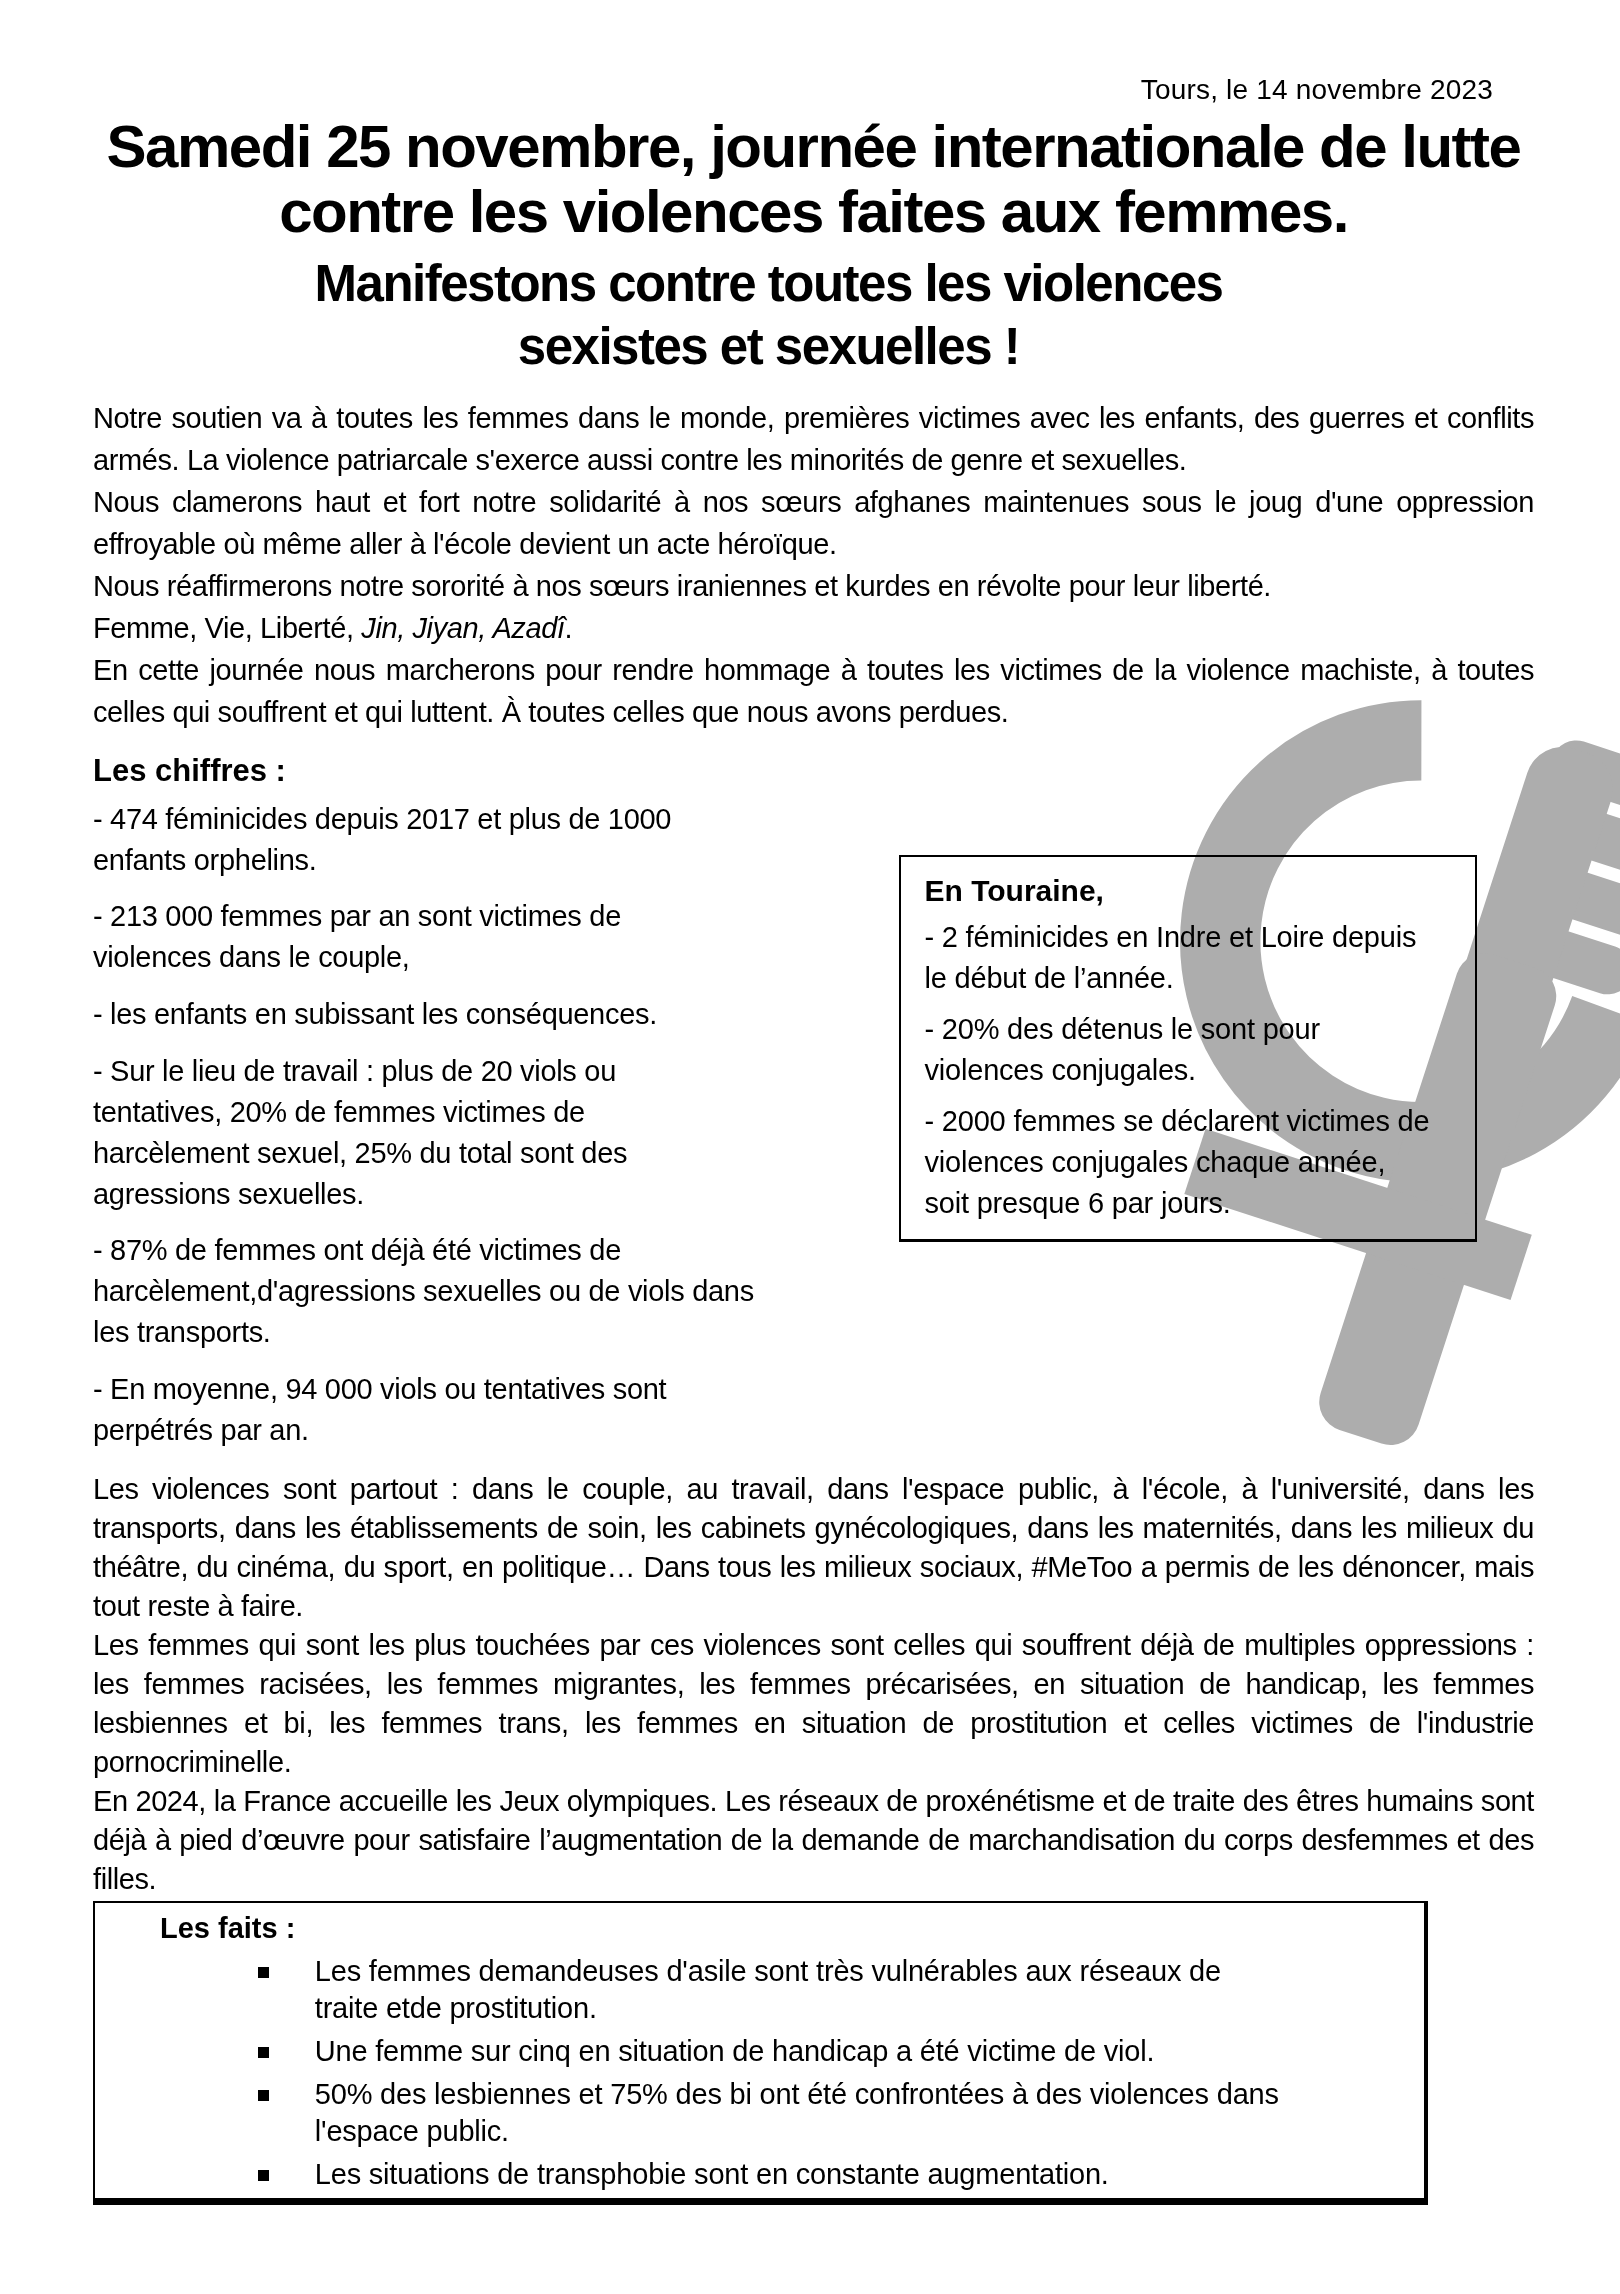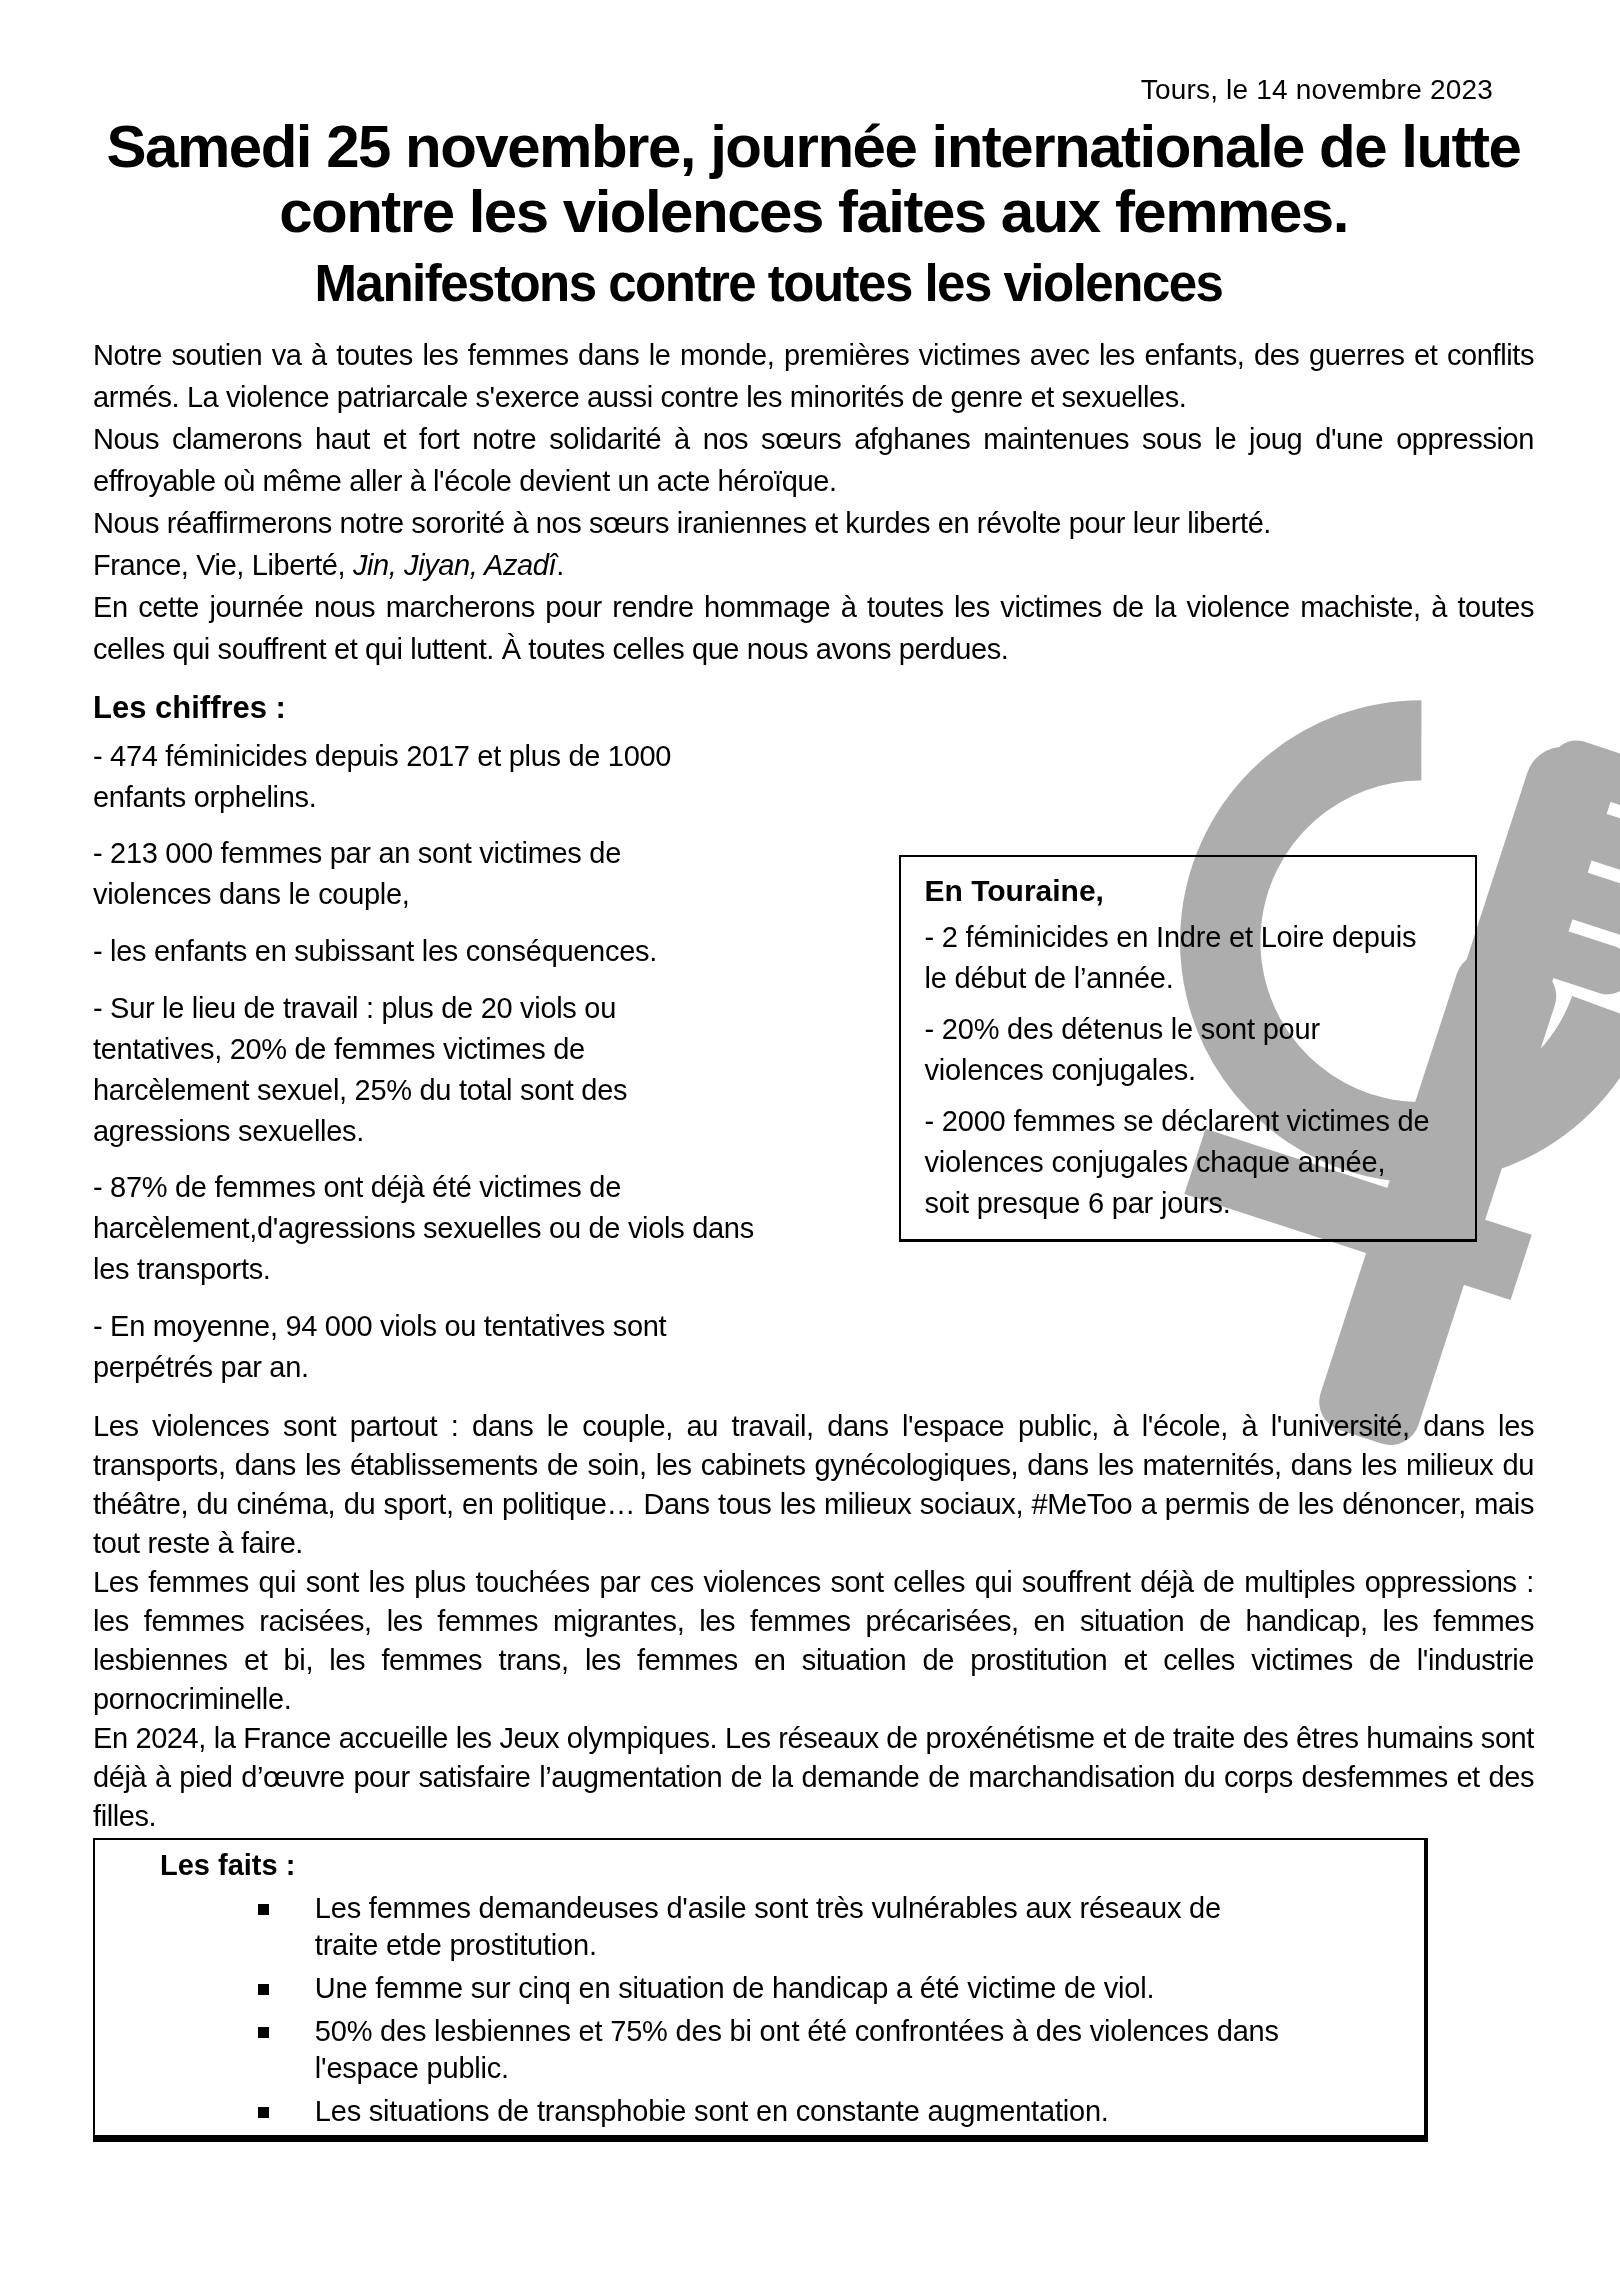--- a/index.html
+++ b/index.html
@@ -159,27 +159,28 @@
 
     <div class="dateline">Tours, le 14 novembre 2023</div>
 
     <div class="main-title">
       <div>Samedi 25 novembre, journée internationale de lutte</div>
       <div>contre les violences faites aux femmes.</div>
     </div>
 
     <div class="sub-title">
       <div>Manifestons contre toutes les violences</div>
+      <div>sexistes et sexuelles !</div>
     </div>
 
     <div class="intro">
       <p>Notre soutien va à toutes les femmes dans le monde, premières victimes avec les enfants, des guerres et conflits armés. La violence patriarcale s'exerce aussi contre les minorités de genre et sexuelles.</p>
       <p>Nous clamerons haut et fort notre solidarité à nos sœurs afghanes maintenues sous le joug d'une oppression effroyable où même aller à l'école devient un acte héroïque.</p>
       <p>Nous réaffirmerons notre sororité à nos sœurs iraniennes et kurdes en révolte pour leur liberté.</p>
-      <p><span>France, Vie, Liberté, </span><span class="italic">Jin, Jiyan, Azadî</span><span>.</span></p>
+      <p><span>Femme, Vie, Liberté, </span><span class="italic">Jin, Jiyan, Azadî</span><span>.</span></p>
       <p>En cette journée nous marcherons pour rendre hommage à toutes les victimes de la violence machiste, à toutes celles qui souffrent et qui luttent. À toutes celles que nous avons perdues.</p>
     </div>
 
     <div class="chiffres">
       <div class="section-heading">Les chiffres :</div>
       <div class="chiffres-list">
         <p class="chiffres-item">- 474 féminicides depuis 2017 et plus de 1000
 enfants orphelins.</p>
         <p class="chiffres-item">- 213 000 femmes par an sont victimes de
 violences dans le couple,</p>

